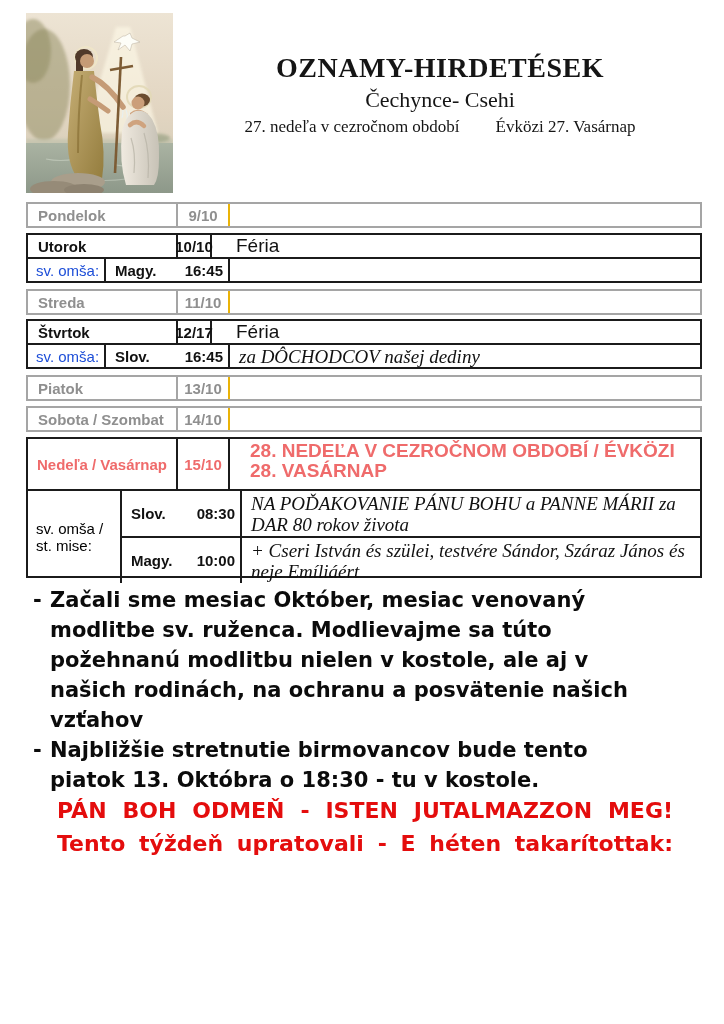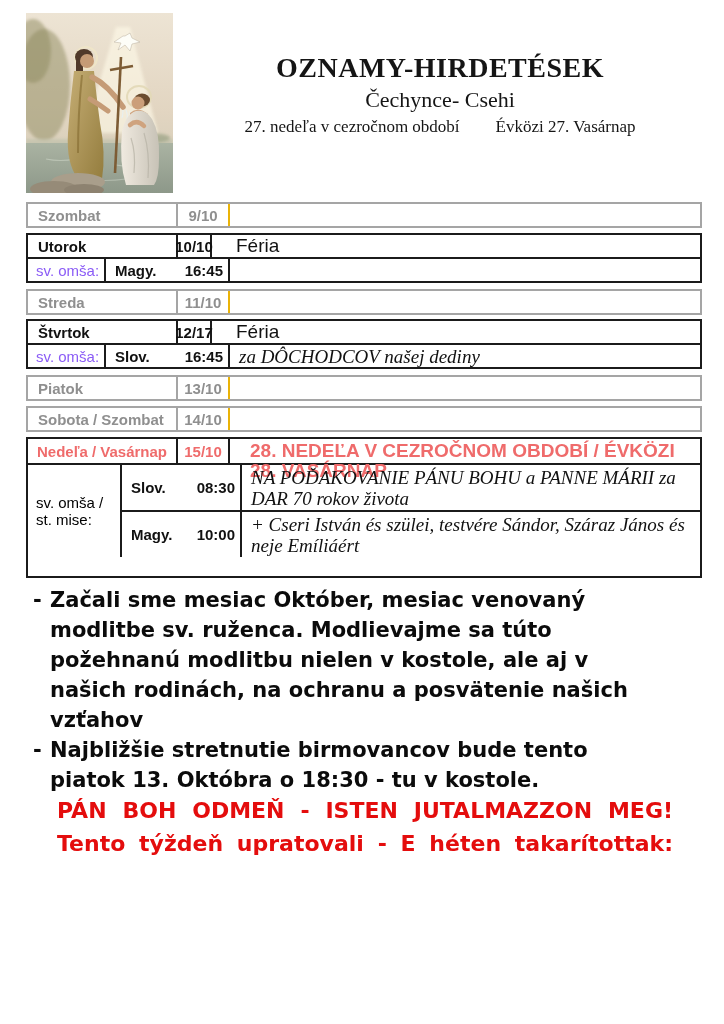--- a/index.html
+++ b/index.html
@@ -29,29 +29,29 @@
 
   .block{border:2px solid #1b1b1b;height:50px;}
   .brow{display:flex;height:22px;box-sizing:border-box;}
   .brow.r2{border-top:2px solid #1b1b1b;height:24px;}
   .bday{width:150px;border-right:2px solid #1b1b1b;display:flex;align-items:center;
         padding-left:10px;font-weight:bold;font-size:15px;box-sizing:border-box;}
   .bdate{width:34px;border-right:2px solid #1b1b1b;display:flex;align-items:center;
         justify-content:center;font-weight:bold;font-size:15px;box-sizing:border-box;}
   .btitle{flex:1;display:flex;align-items:center;padding-left:24px;font-weight:normal;font-size:19px;}
   .mlabel{width:78px;border-right:2px solid #1b1b1b;display:flex;align-items:center;
-        padding-left:8px;font-size:15px;color:#8b5cf6;box-sizing:border-box;}
+        padding-left:8px;font-size:15px;color:#1d4ed8;box-sizing:border-box;}
   .langtime{width:124px;border-right:2px solid #1b1b1b;display:flex;align-items:center;
         justify-content:space-between;padding:0 5px 0 9px;font-weight:bold;font-size:15px;
         box-sizing:border-box;}
   .intent{flex:1;display:flex;align-items:center;padding:1px 6px 1px 9px;
         font-family:"Liberation Serif",serif;font-style:italic;font-size:19px;line-height:21px;}
 
   .sunday{border:2px solid #1b1b1b;height:141px;}
-  .srow1{display:flex;height:26px;border-bottom:2px solid #1b1b1b;box-sizing:border-box;}
+  .srow1{display:flex;height:52px;border-bottom:2px solid #1b1b1b;box-sizing:border-box;}
   .sday{width:150px;border-right:2px solid #1b1b1b;display:flex;align-items:center;
         padding-left:9px;font-weight:bold;font-size:15px;color:#ef6b6b;box-sizing:border-box;}
   .sdate{width:52px;border-right:2px solid #1b1b1b;display:flex;align-items:center;
         justify-content:center;font-weight:bold;font-size:15px;color:#ef6b6b;box-sizing:border-box;}
   .stitle{flex:1;color:#ef6b6b;font-weight:bold;font-size:19px;line-height:20px;
         padding:2px 4px 0 9px;margin-left:11px;}
   .sbody{display:flex;height:92px;}
   .slabel{width:94px;border-right:2px solid #1b1b1b;display:flex;align-items:center;
         padding-left:8px;font-size:15px;color:#000000;box-sizing:border-box;}
   .smasses{flex:1;display:flex;flex-direction:column;}
@@ -147,21 +147,21 @@
     <div class="title">OZNAMY-HIRDETÉSEK</div>
     <div class="subtitle">Čechynce- Csehi</div>
     <div class="weekline">
       <span>27. nedeľa v cezročnom období</span><span class="wsep"></span><span>Évközi 27. Vasárnap</span>
     </div>
   </div>
 
   <div class="sched">
 
     <div class="grow" style="top:202px">
-      <div class="gday">Szombat</div>
+      <div class="gday">Pondelok</div>
       <div class="gdate">9/10</div>
       <div class="grest"></div>
     </div>
 
     <div class="block" style="top:233px">
       <div class="brow">
         <div class="bday">Utorok</div>
         <div class="bdate">10/10</div>
         <div class="btitle">Féria</div>
       </div>
@@ -215,21 +215,21 @@
         <div class="stitle">28. NEDEĽA V CEZROČNOM OBDOBÍ / ÉVKÖZI 28. VASÁRNAP</div>
       </div>
       <div class="sbody">
         <div class="slabel">sv. omša / st. mise:</div>
         <div class="smasses">
           <div class="smrow">
             <div class="langtime">
               <span>Slov.</span>
               <span>08:30</span>
             </div>
-            <div class="intent">NA POĎAKOVANIE PÁNU BOHU a PANNE MÁRII za DAR 70 rokov života</div>
+            <div class="intent">NA POĎAKOVANIE PÁNU BOHU a PANNE MÁRII za DAR 80 rokov života</div>
           </div>
           <div class="smrow second">
             <div class="langtime">
               <span>Magy.</span>
               <span>10:00</span>
             </div>
             <div class="intent">+ Cseri István és szülei, testvére Sándor, Száraz János és neje Emíliáért</div>
           </div>
         </div>
       </div>

